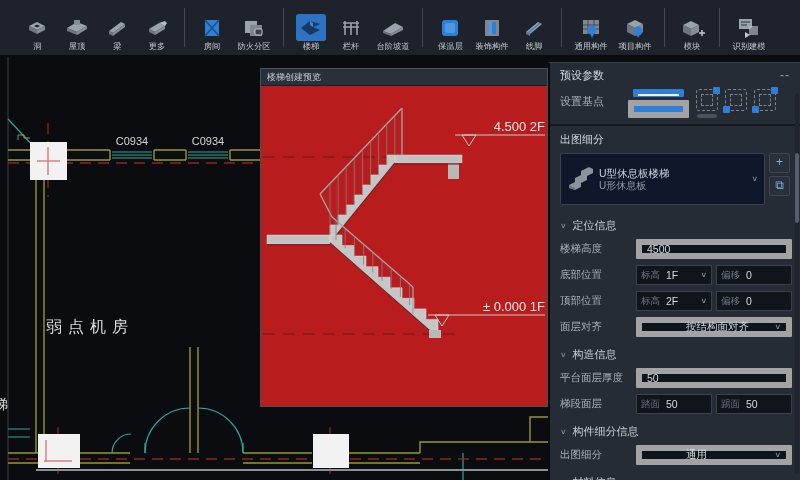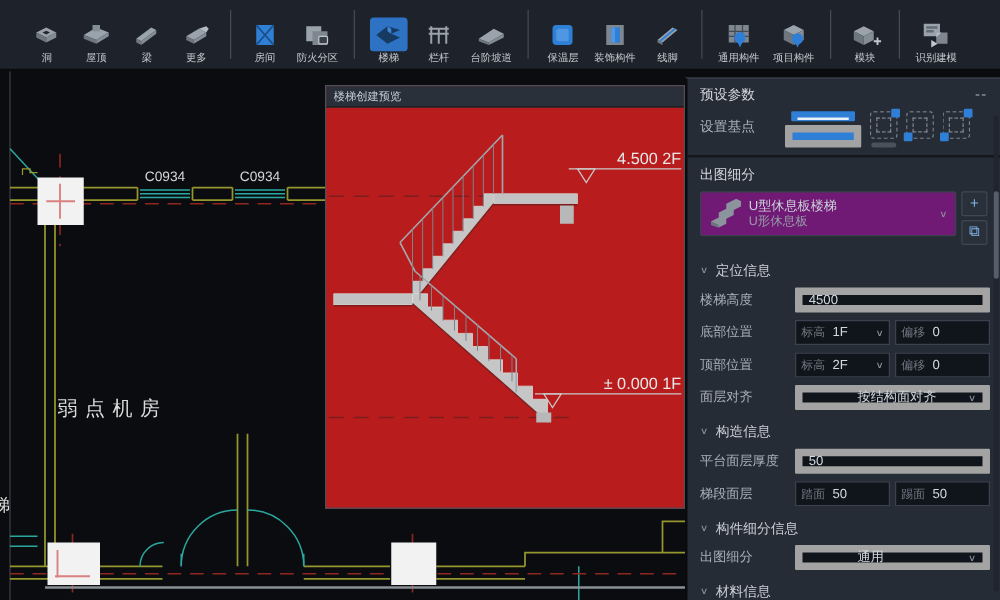--- a/index.html
+++ b/index.html
@@ -53,21 +53,21 @@
   .bp-icon .grid{position:absolute;inset:4px;border:1px dashed #7c838d;}
   .bp-icon.sel{background:#2f7fd6;border:1px solid #2f7fd6;}
   .bp-icon.sel .grid{border:1.5px solid #e8f0fa;}
   .bp-dot{position:absolute;width:7px;height:7px;background:#2f7fd6;border-radius:1px;}
   .dot-tr{top:-3px;right:-3px;} .dot-bl{bottom:-3px;left:-3px;}
   .bp-bar{width:20px;height:4px;border-radius:2px;background:#4a515c;}
   .bp-bar.sel{background:#2f7fd6;}
   .p-divider{height:2px;background:#14171c;}
   .p-subtitle{font-size:11px;color:#d3d8de;padding:6px 10px 4px;}
   .type-box{margin:2px 10px 6px;display:flex;gap:4px;}
-  .type-main{flex:1;height:36px;background:#701a75;border:1px solid #3b424e;border-radius:2px;
+  .type-main{flex:1;height:52px;background:#0f172a;border:1px solid #3b424e;border-radius:2px;
     display:flex;align-items:center;padding:0 6px;gap:6px;box-sizing:border-box;cursor:pointer;}
   .type-text{flex:1;min-width:0;}
   .type-name{font-size:10.5px;color:#ccd2d9;line-height:13px;white-space:nowrap;}
   .type-sub{font-size:10px;color:#969da7;line-height:12px;white-space:nowrap;}
   .type-btns{display:flex;flex-direction:column;gap:3px;}
   .sq-btn{width:19px;height:18px;background:#2a3039;border:1px solid #3f4752;border-radius:2px;
     color:#7fb3e8;font-size:12px;line-height:16px;text-align:center;cursor:pointer;}
   .psec{display:flex;align-items:center;gap:6px;padding:7px 10px 3px;font-size:11px;color:#c9cfd6;}
   .chev{color:#8d949e;font-size:9px;transform:scaleY(.8);}
   .prow{display:flex;align-items:center;padding:3px 8px 3px 10px;gap:4px;}

